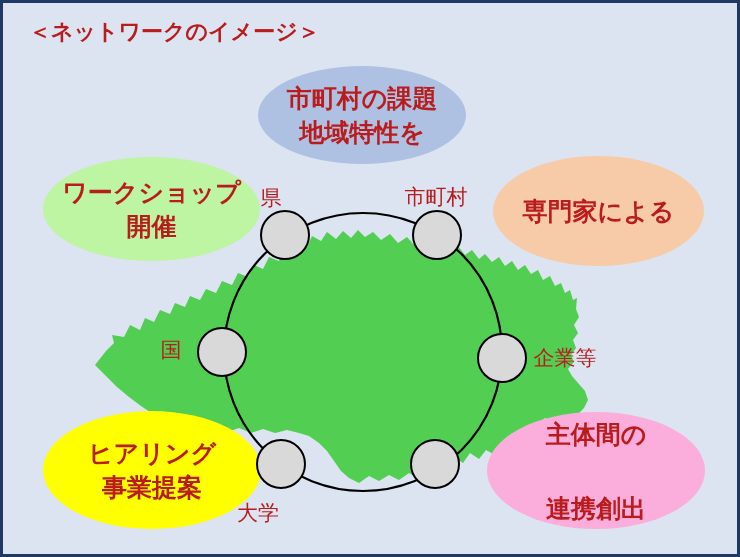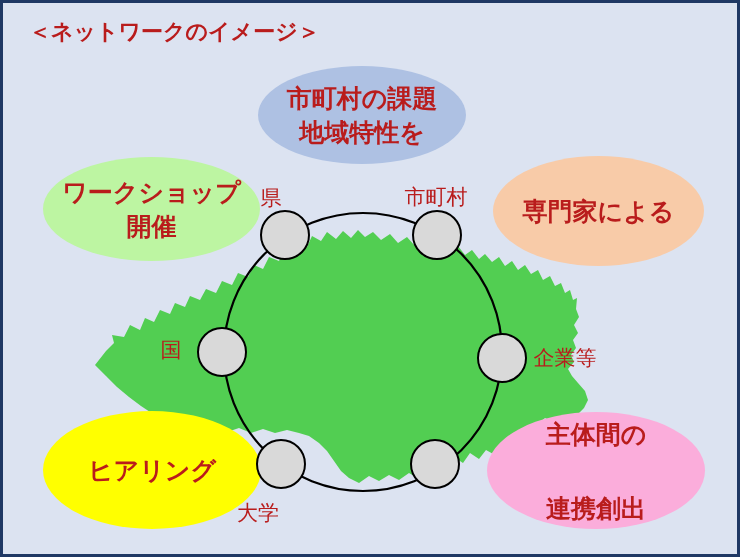--- a/index.html
+++ b/index.html
@@ -63,20 +63,21 @@
     <div>ワークショップ</div>
     <div>開催</div>
   </div>
 
   <div class="ellipse" style="left: 490px; top: 153px; width: 211px; height: 110px; background: rgb(248, 203, 168);">
     <div>専門家による</div>
   </div>
 
   <div class="ellipse" style="left: 40px; top: 408px; width: 218px; height: 118px; background: rgb(255, 255, 0);">
     <div>ヒアリング</div>
+    <div>事業提案</div>
   </div>
 
   <div class="ellipse" style="left: 484px; top: 409px; width: 218px; height: 117px; background: rgb(251, 173, 219); gap: 40px;">
     <div>主体間の</div>
     <div>連携創出</div>
   </div>
 
 
   <div class="node" style="left: 257px; top: 207px; background: rgb(217, 217, 217);"></div>
   <div class="node" style="left: 409px; top: 207px; background: rgb(217, 217, 217);"></div>

